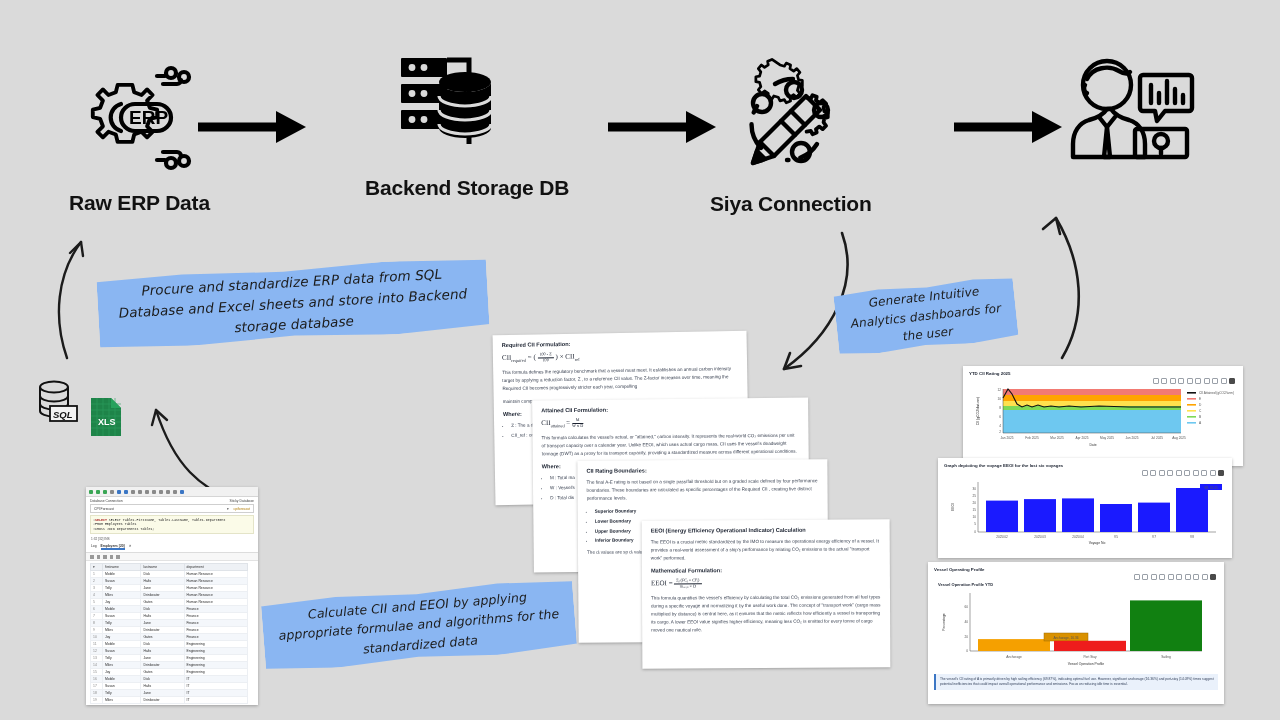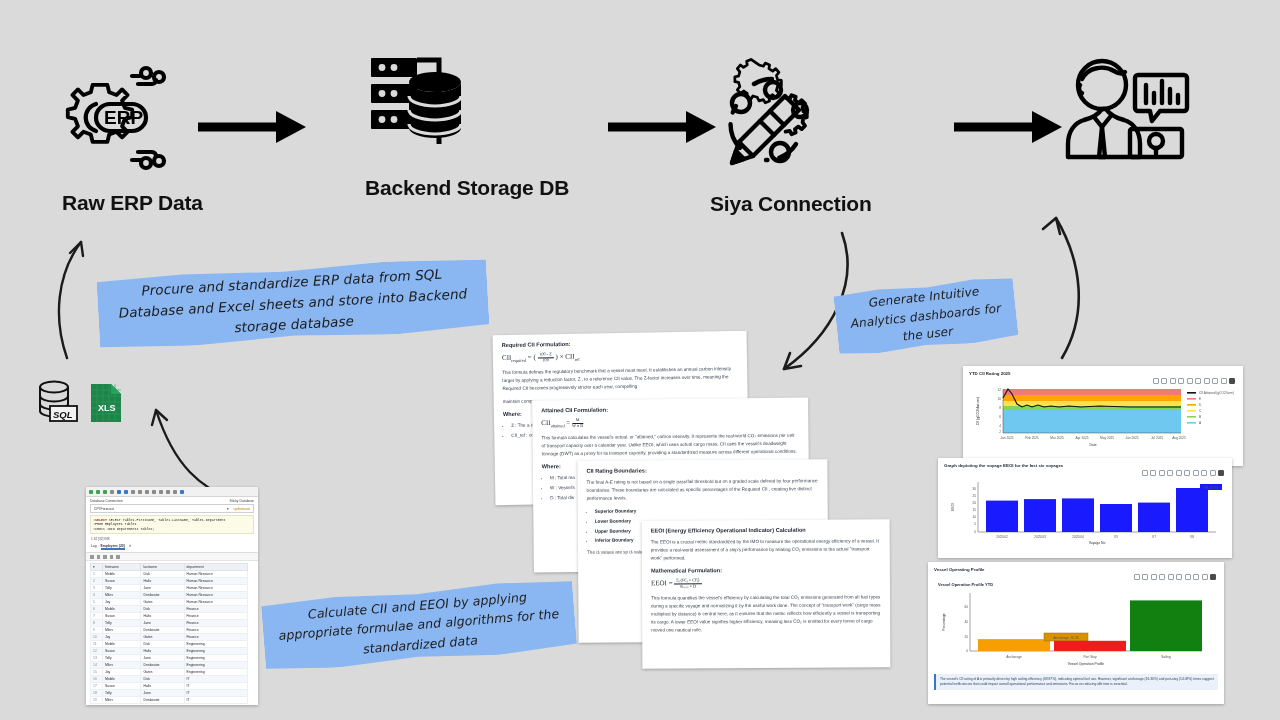--- a/index.html
+++ b/index.html
@@ -4,21 +4,21 @@
 <style>
   html,body{margin:0;padding:0;}
   body{
     width:1280px;height:720px;overflow:hidden;position:relative;
     background:#dadada;
     font-family:"Liberation Sans",sans-serif;
   }
   .stage{position:absolute;inset:0;}
 
   
-  .node{position:absolute;text-align:left;}
+  .node{position:absolute;text-align:center;}
   .node .icon{display:block;margin:0 auto;}
   .node .cap{
     font-weight:bold;font-size:21px;color:#111;margin-top:12px;
     letter-spacing:-.2px;white-space:nowrap;
   }
   .arrow-straight{position:absolute;}
 
   
   .note{
     position:absolute;background:#8ab6f2;color:#1c1c1c;
@@ -245,21 +245,21 @@
         <ellipse cx="18" cy="9" rx="14" ry="5.5"></ellipse>
         <path d="M4 9 v24 a14 5.5 0 0 0 28 0 v-24"></path>
         <path d="M4 18 a14 5.5 0 0 0 28 0"></path>
         <path d="M4 26 a14 5.5 0 0 0 28 0"></path>
       </g>
       <rect x="14" y="28" width="27" height="15" fill="#f2f2f2" stroke="#111" stroke-width="1.8"></rect>
       <text x="17" y="39.5" font-family="Liberation Sans, sans-serif" font-size="9.5" font-weight="bold" fill="#111">SQL</text>
     </svg>
   </div>
 
-  <div class="fileicon" style="left:89px;top:382px;">
+  <div class="fileicon" style="left:89px;top:396px;">
     <svg width="34" height="42" viewBox="0 0 34 42">
       <path d="M2 2 h20 l10 10 v28 h-30z" fill="#1e8449"></path>
       <path d="M22 2 v10 h10z" fill="#27a35c"></path>
       <g stroke="#2e9e61" stroke-width=".8" opacity=".75">
         <path d="M2 8 h30 M2 14 h30 M2 20 h30 M2 26 h30 M2 32 h30 M8 2 v38 M14 2 v38 M20 2 v38 M26 2 v38"></path>
       </g>
       <text x="9" y="29" font-family="Liberation Sans, sans-serif" font-size="9" font-weight="bold" fill="#fff">XLS</text>
     </svg>
   </div>
 

